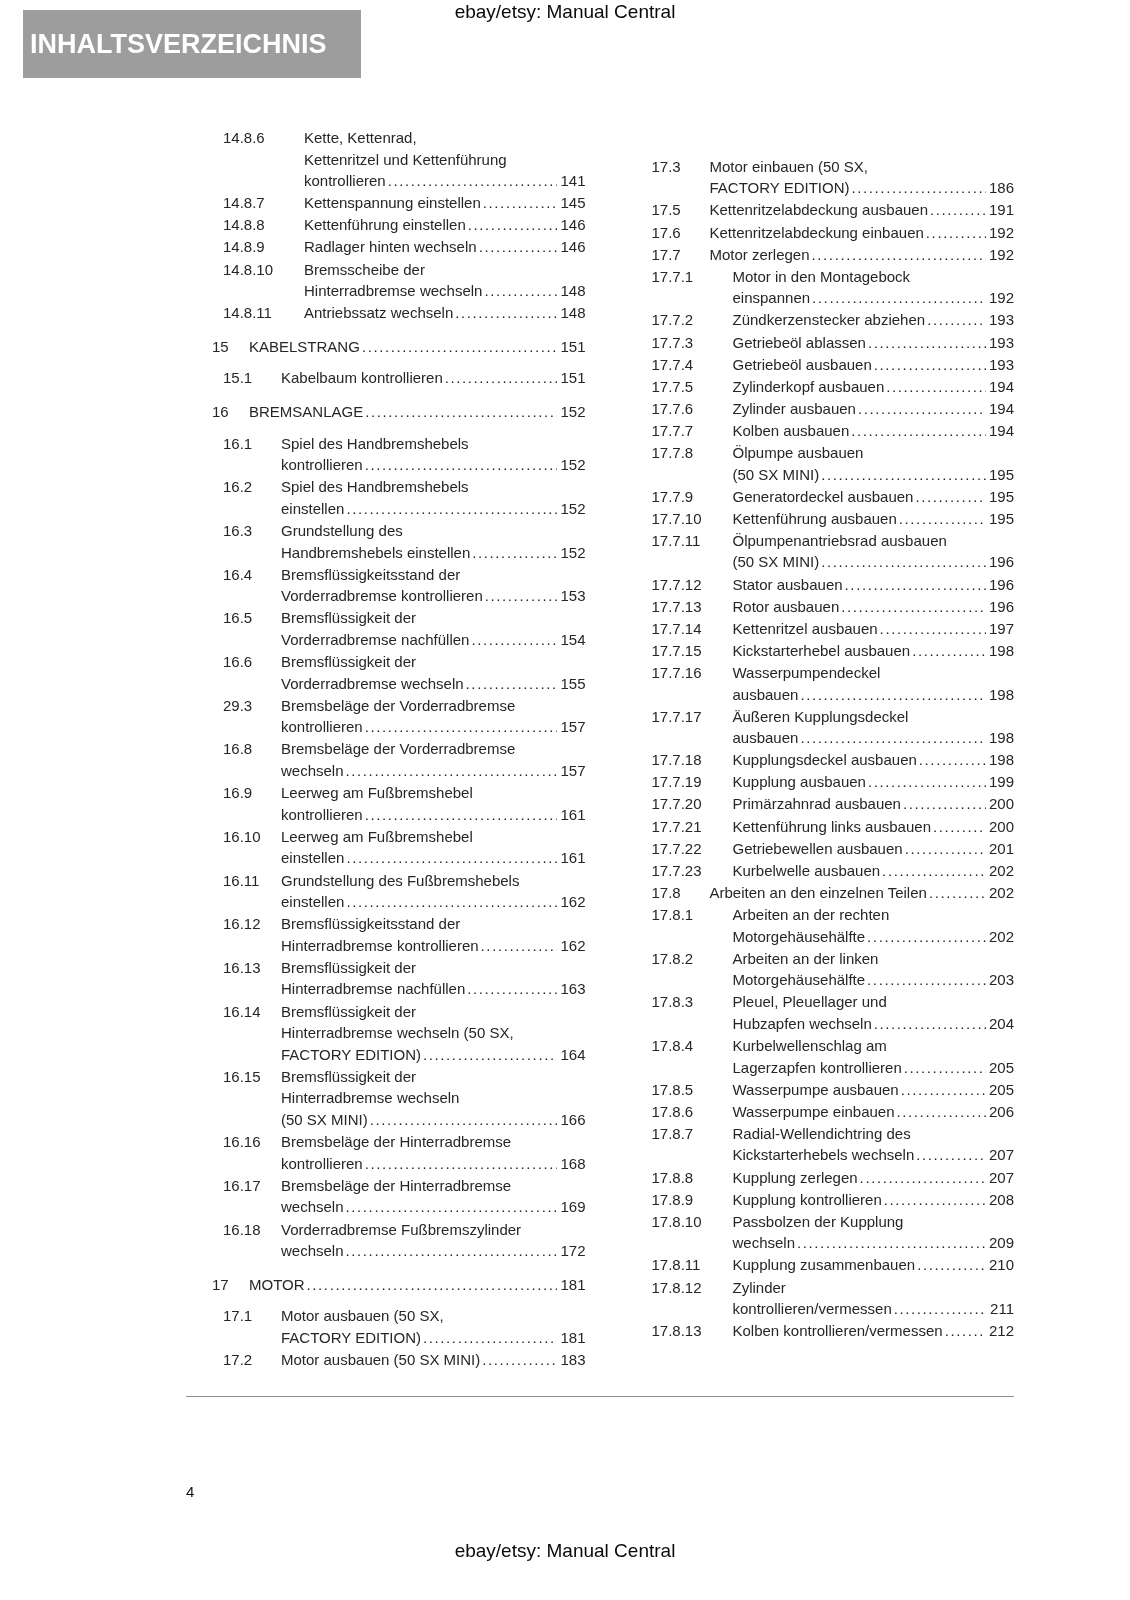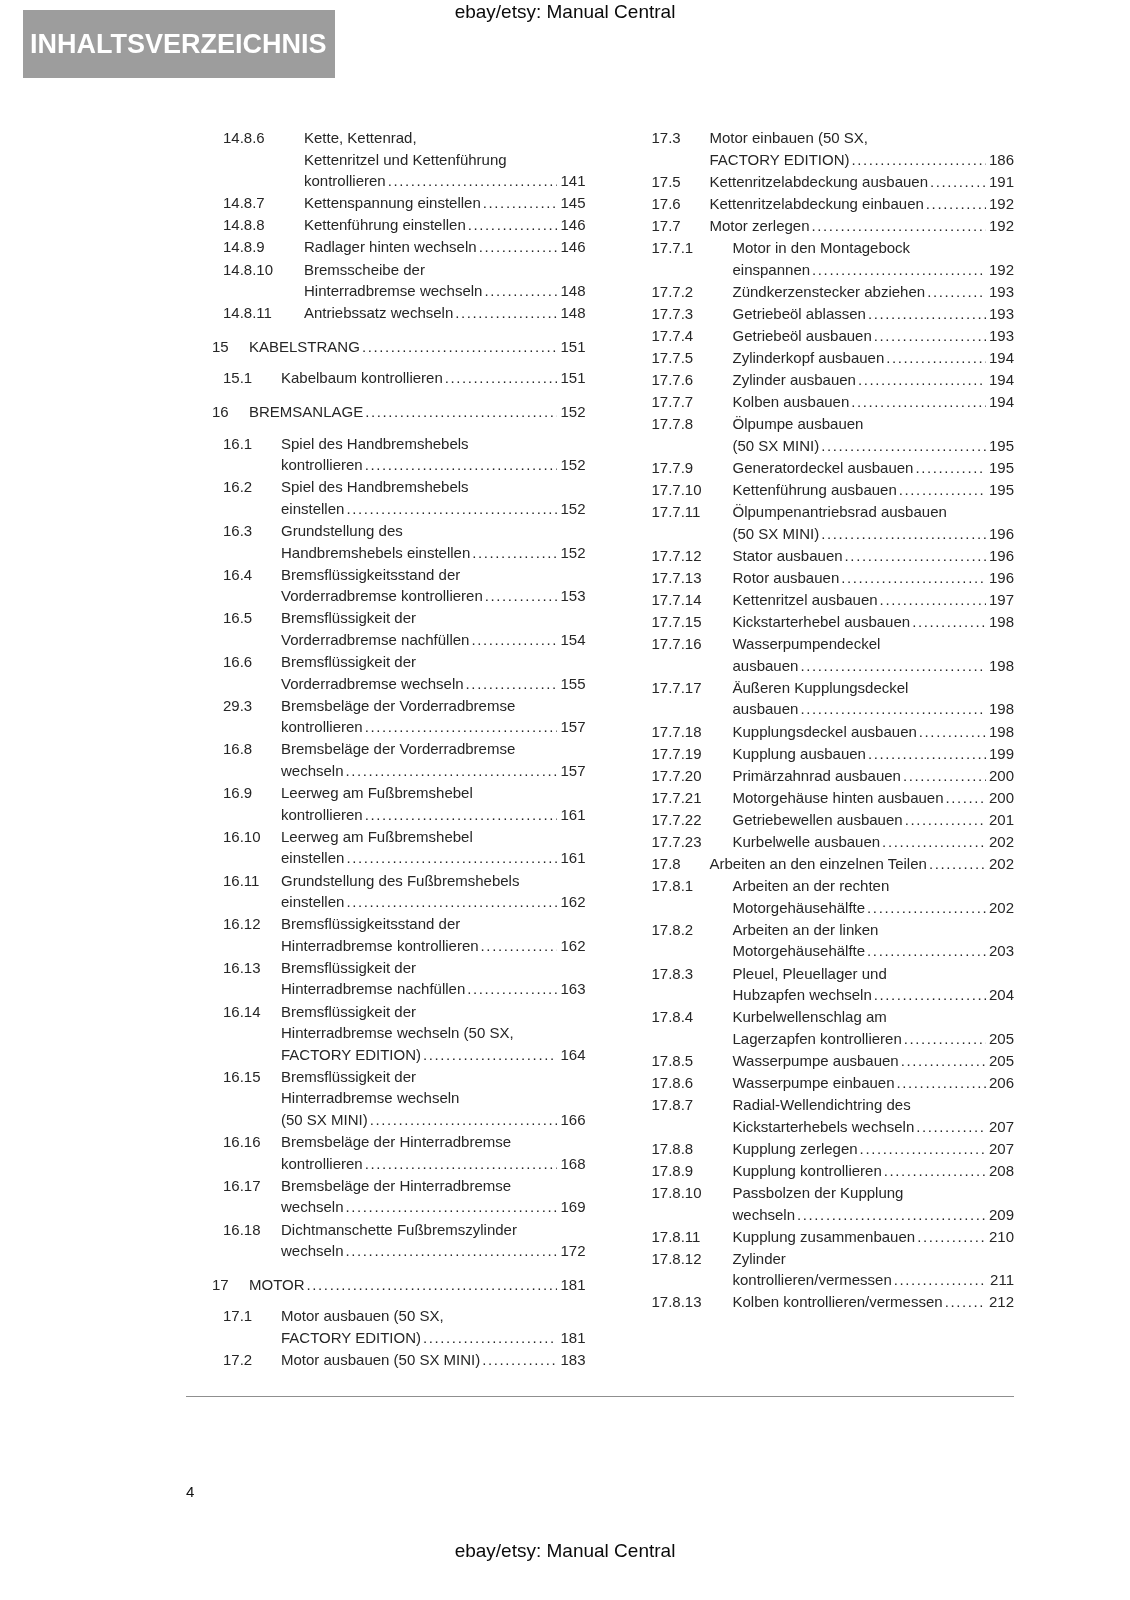--- a/index.html
+++ b/index.html
@@ -7,28 +7,28 @@
   body {
     width: 1130px; height: 1600px; position: relative;
     font-family: "Liberation Sans", sans-serif; color: #262626;
     overflow: hidden;
   }
   .top-header {
     position: absolute; top: 1px; left: 0; width: 100%;
     text-align: center; font-size: 19px; color: #0a0a0a;
   }
   .title-box {
-    position: absolute; left: 23px; top: 10px; width: 312px; height: 68px;
+    position: absolute; left: 23px; top: 10px; width: 338px; height: 68px;
     background: #9d9d9d; color: #ffffff;
     display: flex; align-items: center; padding-left: 7px;
   }
   .title-box .title-text { font-size: 27px; font-weight: bold; }
   .toc-columns {
     position: absolute; left: 186px; top: 127px; width: 828px;
-    display: flex; gap: 29px;
+    display: flex; gap: 29px; align-items: center;
   }
   .toc-col { flex: 1; min-width: 0; }
   .entry {
     display: flex; align-items: flex-start;
     font-size: 15px; line-height: 21.6px; margin-bottom: 0.5px;
   }
   .entry .num { flex: none; }
   .entry.level1 { margin-top: 12px; margin-bottom: 10px; }
   .entry.level1 .num { width: 37px; margin-left: 26px; }
   .entry.level2 .num { width: 58px; margin-left: 37px; }
@@ -345,21 +345,21 @@
           <div class="line last">
             <span class="txt">wechseln</span>
             <span class="leader"></span>
             <span class="pg">169</span>
           </div>
         </div>
       </div>
       <div class="entry level2">
         <span class="num">16.18</span>
         <div class="body">
-          <div class="line">Dichtmanschette Fußbremszylinder</div>
+          <div class="line">Vorderradbremse Fußbremszylinder</div>
           <div class="line last">
             <span class="txt">wechseln</span>
             <span class="leader"></span>
             <span class="pg">172</span>
           </div>
         </div>
       </div>
       <div class="entry level1">
         <span class="num">17</span>
         <div class="body">
@@ -636,21 +636,21 @@
             <span class="txt">Primärzahnrad ausbauen</span>
             <span class="leader"></span>
             <span class="pg">200</span>
           </div>
         </div>
       </div>
       <div class="entry level3">
         <span class="num">17.7.21</span>
         <div class="body">
           <div class="line last">
-            <span class="txt">Motorgehäuse hinten ausbauen</span>
+            <span class="txt">Kettenführung links ausbauen</span>
             <span class="leader"></span>
             <span class="pg">200</span>
           </div>
         </div>
       </div>
       <div class="entry level3">
         <span class="num">17.7.22</span>
         <div class="body">
           <div class="line last">
             <span class="txt">Getriebewellen ausbauen</span>

